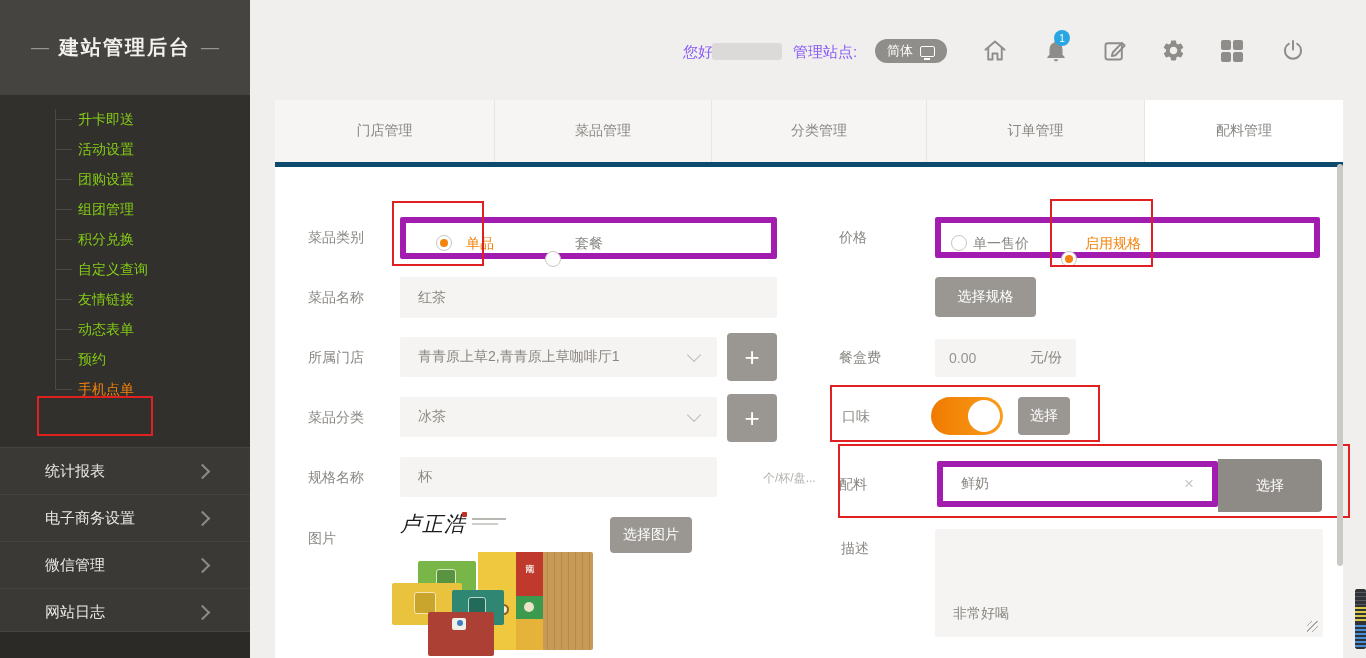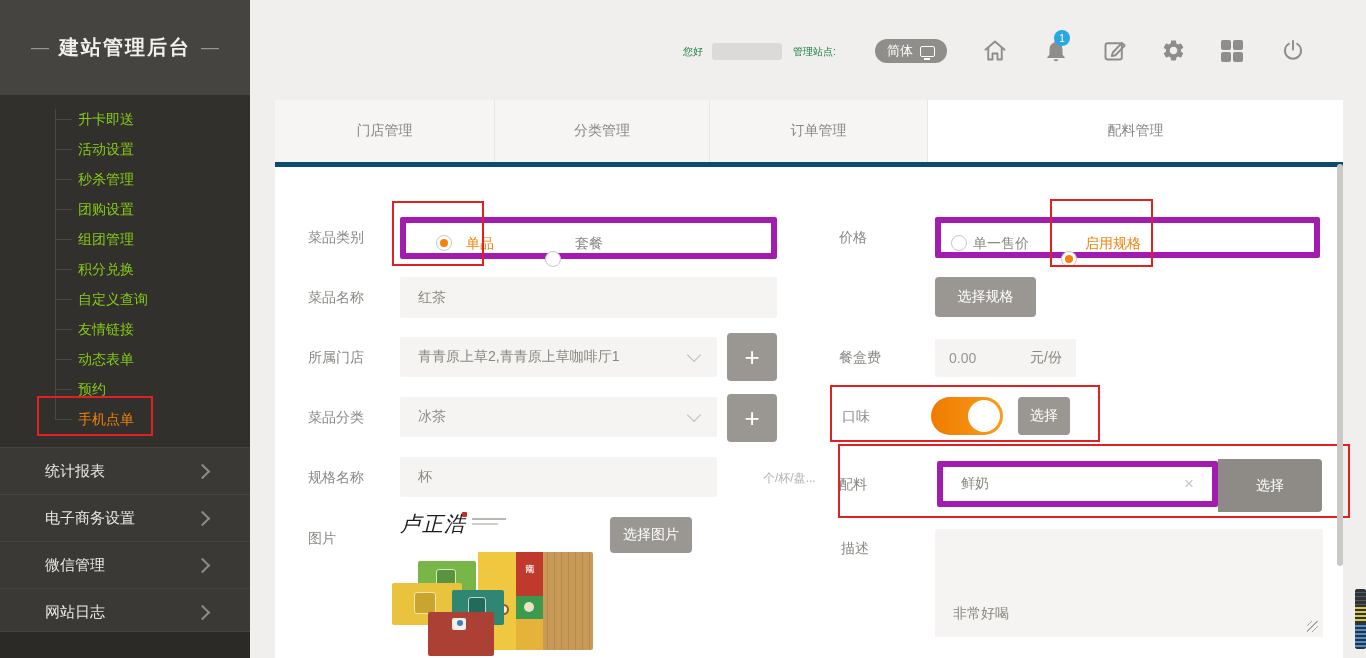--- a/index.html
+++ b/index.html
@@ -19,21 +19,21 @@
            color:#84cc16;font-size:14px;cursor:pointer;}
   .sm-item::before{content:"";position:absolute;left:55px;top:15px;width:17px;height:1px;background:#4a4843;}
   .sm-item.active{color:#f5820a;}
   .sections{left:0;top:447px;width:250px;}
   .sec-item{position:relative;height:46px;line-height:46px;padding-left:45px;
             color:#e8e7e4;font-size:15px;border-top:1px solid #45443f;cursor:pointer;background:#3a3935;}
   .chev-r{position:absolute;right:42px;top:18px;width:9px;height:9px;
           border-right:2px solid #8b8a85;border-top:2px solid #8b8a85;transform:rotate(45deg);}
   .side-bottom{left:0;top:631px;width:250px;height:27px;background:#2b2a26;border-top:1px solid #45443f;}
   
-  .h-text{color:#15803d;font-size:10px;line-height:20px;}
+  .h-text{color:#8b5cf6;font-size:15px;line-height:20px;}
   .redact{background:#dcdad8;border-radius:3px;}
   .pill{background:#908e8a;border-radius:12px;color:#fff;font-size:13px;
         display:flex;align-items:center;justify-content:center;gap:7px;cursor:pointer;}
   .monitor{width:13px;height:9px;border:1.5px solid #fff;border-radius:2px;position:relative;display:inline-block;}
   .monitor::after{content:"";position:absolute;left:2.5px;bottom:-4px;width:6px;height:2px;background:#fff;}
   .hicon{cursor:pointer;}
   .badge{background:#2aa7e2;color:#fff;border-radius:50%;width:16px;height:16px;
          font-size:10px;display:flex;align-items:center;justify-content:center;}
   .grid-ico{width:22px;height:22px;display:grid;grid-template-columns:10px 10px;grid-template-rows:10px 10px;gap:2px;}
   .grid-ico div{background:#8f8d89;border-radius:2px;}
@@ -84,21 +84,20 @@
 
 <div class="abs sidebar">
   <div class="abs logo">
     <span class="dash">—</span>
     <span class="brand">建站管理后台</span>
     <span class="dash">—</span>
   </div>
   <div class="abs submenu">
     <div class="sm-item">升卡即送</div>
     <div class="sm-item">活动设置</div>
-    <div class="sm-item">秒杀管理</div>
     <div class="sm-item">团购设置</div>
     <div class="sm-item">组团管理</div>
     <div class="sm-item">积分兑换</div>
     <div class="sm-item">自定义查询</div>
     <div class="sm-item">友情链接</div>
     <div class="sm-item">动态表单</div>
     <div class="sm-item">预约</div>
     <div class="sm-item active">手机点单</div>
   </div>
   <div class="abs sections">
@@ -162,20 +161,21 @@
 <div class="abs hicon" style="left:1280px;top:37px;">
   <svg width="26" height="27" viewBox="0 0 24 24" fill="none" stroke="#8f8d89" stroke-width="1.8" stroke-linecap="round">
     <path d="M12 3.2 V11"></path>
       <path d="M8.2 5.8 a7.4 7.4 0 1 0 7.6 0"></path>
   </svg>
 </div>
 
 <div class="abs panel">
   <div class="tabbar">
     <div class="tab" style="width:219px;">门店管理</div>
+    <div class="tab" style="width:216px;">菜品管理</div>
     <div class="tab" style="width:214px;">分类管理</div>
     <div class="tab" style="width:217px;">订单管理</div>
     <div class="tab last" style="flex:1;">配料管理</div>
   </div>
 
   <div class="abs flabel" style="left:33px;top:127px;">菜品类别</div>
   <div class="abs wbox" style="left:125px;top:117px;width:377px;height:42px;">
     <div class="abs radio on" style="left:30px;top:12px;"></div>
     <span class="abs rlabel on" style="left:60px;top:12px;">单品</span>
     <div class="abs radio" style="left:139px;top:12px;"></div>

